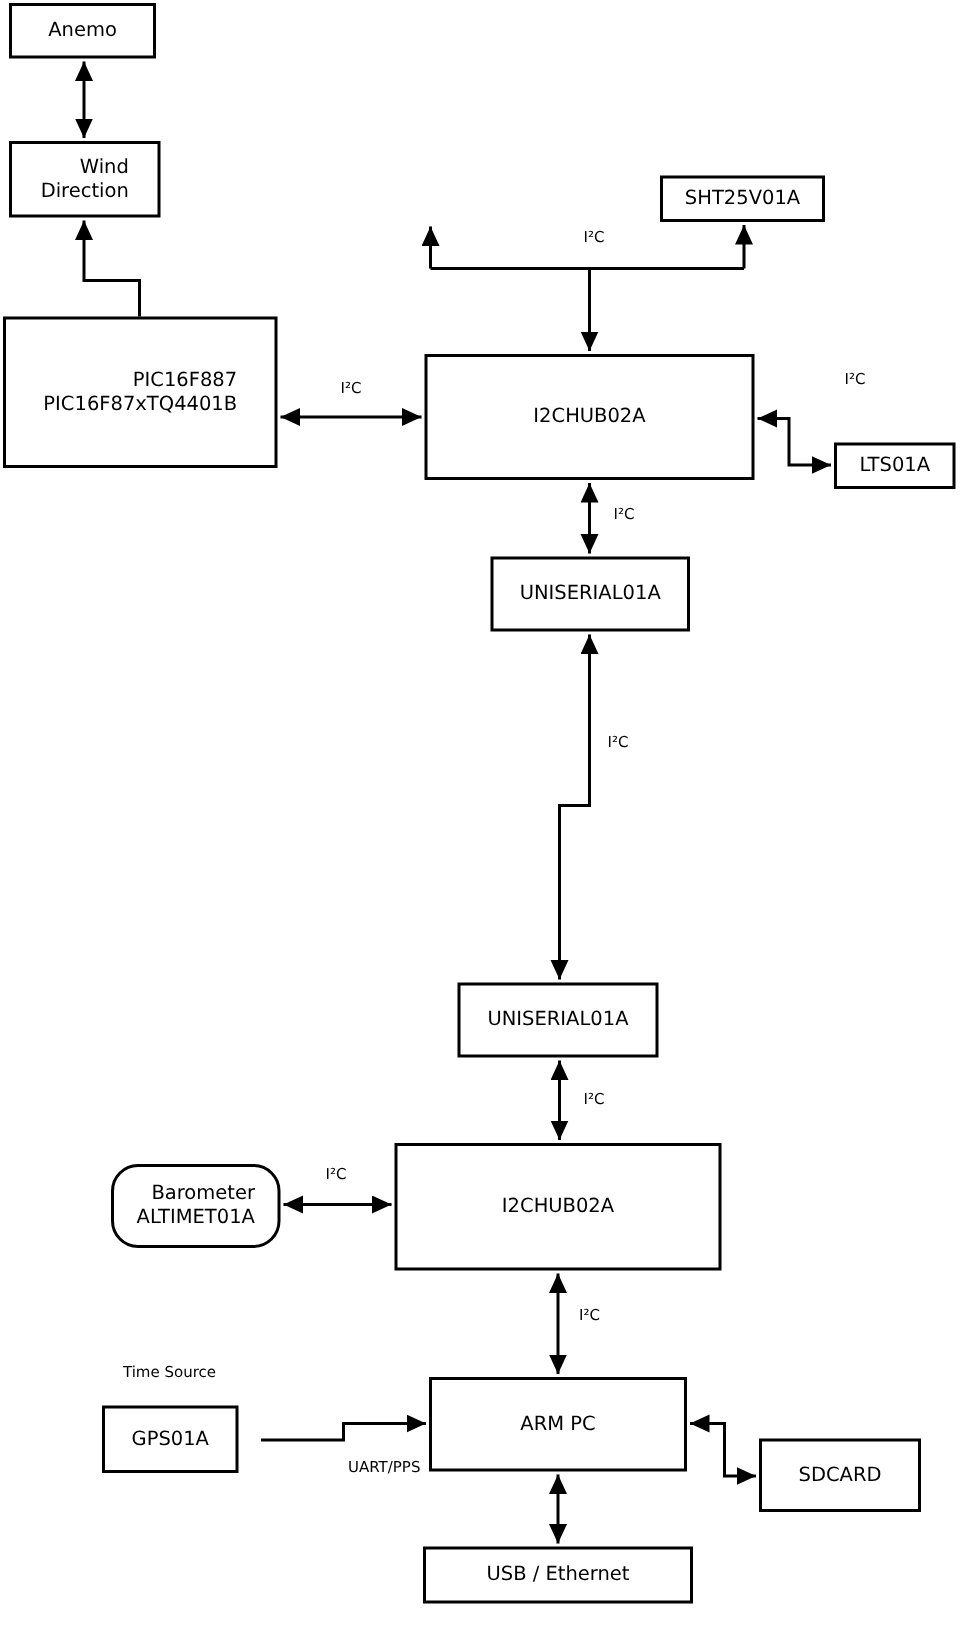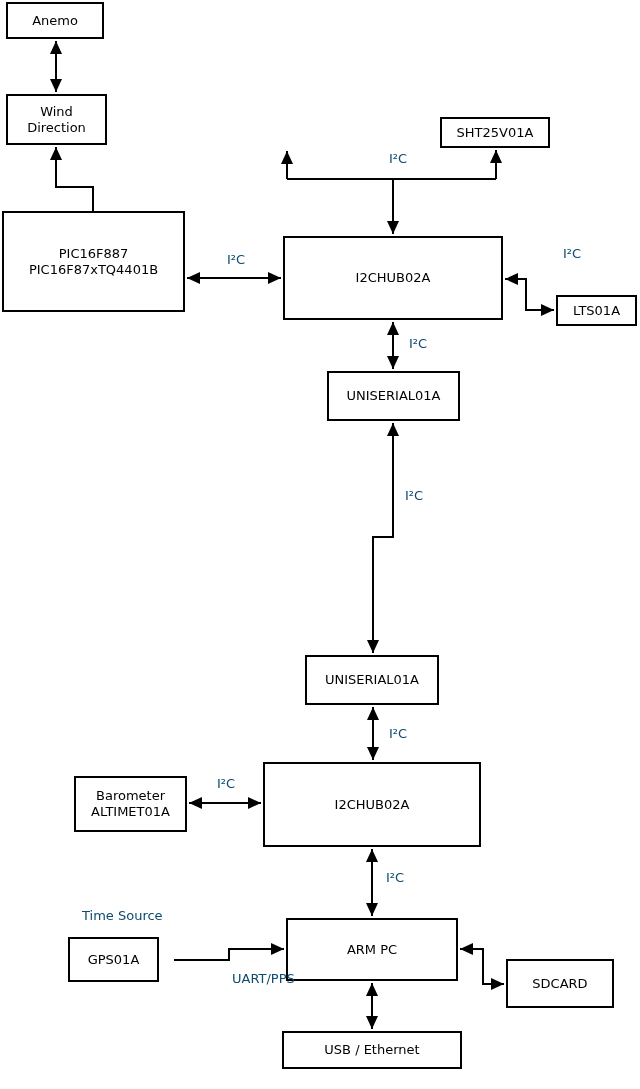--- a/index.html
+++ b/index.html
@@ -31,40 +31,41 @@
     display: flex;
     align-items: center;
     justify-content: center;
     text-align: center;
   }
   .node-label {
     font-size: 13px;
     line-height: 16px;
     white-space: pre-line;
     color: #000000;
+    text-align: right;
   }
   .edge-label {
     position: absolute;
-    font-size: 13px;
+    font-size: 10px;
     line-height: 15px;
     white-space: nowrap;
-    color: #0c4a6e;
+    color: #000000;
   }
   
   .n-anemo      { left: 6px;   top: 2px;    width: 98px;  height: 37px; }
   .n-wind       { left: 6px;   top: 94px;   width: 101px; height: 51px; }
   .n-pic        { left: 2px;   top: 211px;  width: 183px; height: 101px; }
   .n-isl        { left: 233px; top: 116px;  width: 110px; height: 33px; }
   .n-sht        { left: 440px; top: 117px;  width: 110px; height: 31px; }
   .n-hub1       { left: 283px; top: 236px;  width: 220px; height: 84px; }
   .n-lts        { left: 556px; top: 295px;  width: 81px;  height: 31px; }
   .n-uniserial1 { left: 327px; top: 371px;  width: 133px; height: 50px; }
   .n-uniserial2 { left: 305px; top: 655px;  width: 134px; height: 50px; }
   .n-hub2       { left: 263px; top: 762px;  width: 218px; height: 85px; }
-  .n-baro       { left: 74px;  top: 776px;  width: 113px; height: 56px; }
+  .n-baro       { left: 74px;  top: 776px;  width: 113px; height: 56px; border-radius: 18px; }
   .n-gps        { left: 68px;  top: 937px;  width: 91px; height: 45px; }
   .n-armpc      { left: 286px; top: 918px;  width: 172px; height: 63px; }
   .n-sdcard     { left: 506px; top: 959px;  width: 108px; height: 49px; }
   .n-usb        { left: 282px; top: 1031px; width: 180px; height: 38px; }
   
   .l-i2c-sensors   { left: 389px; top: 151px; }
   .l-i2c-pic       { left: 227px; top: 252px; }
   .l-i2c-lts       { left: 563px; top: 246px; }
   .l-i2c-hub1-uni  { left: 409px; top: 336px; }
   .l-i2c-backbone  { left: 405px; top: 488px; }

